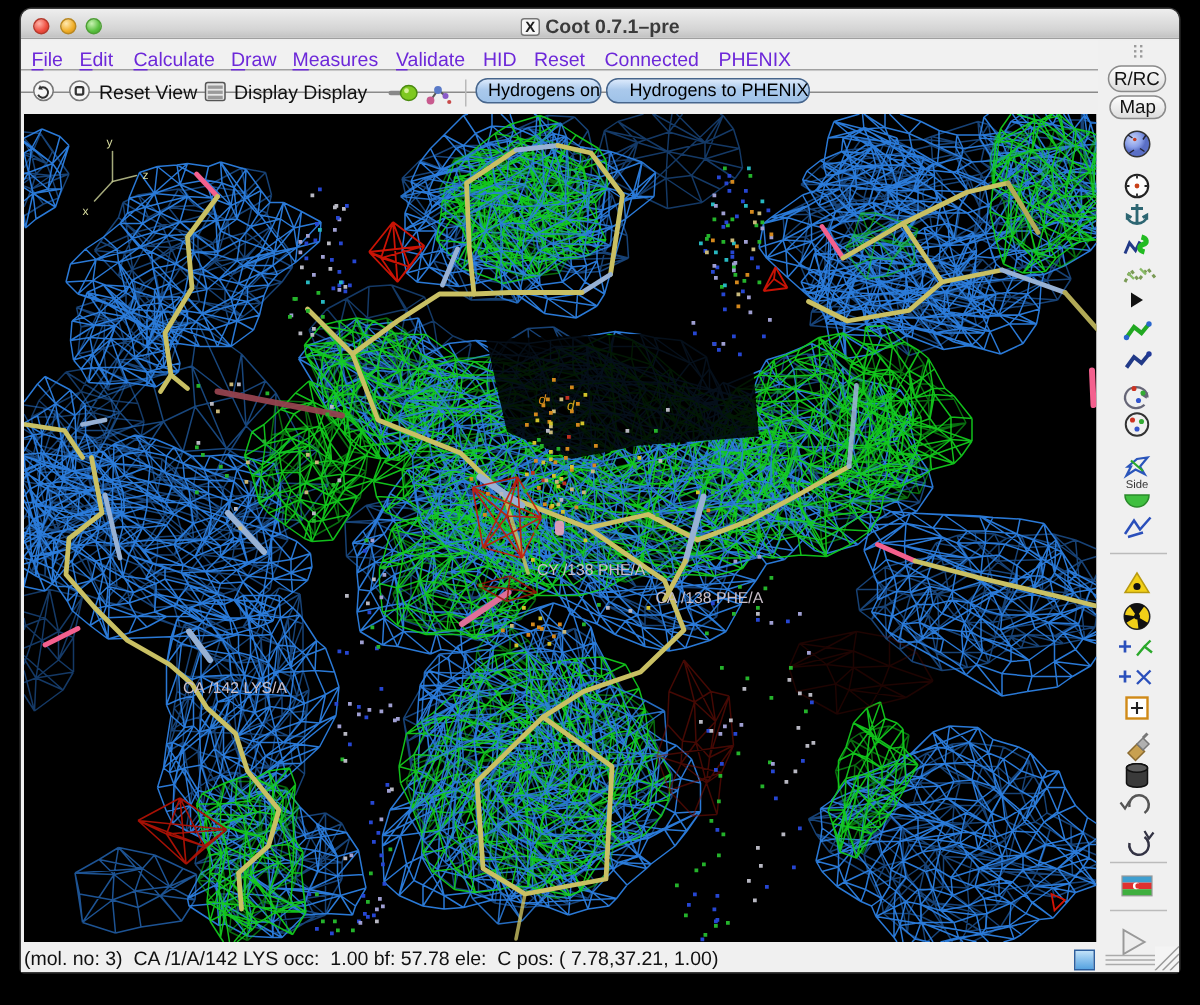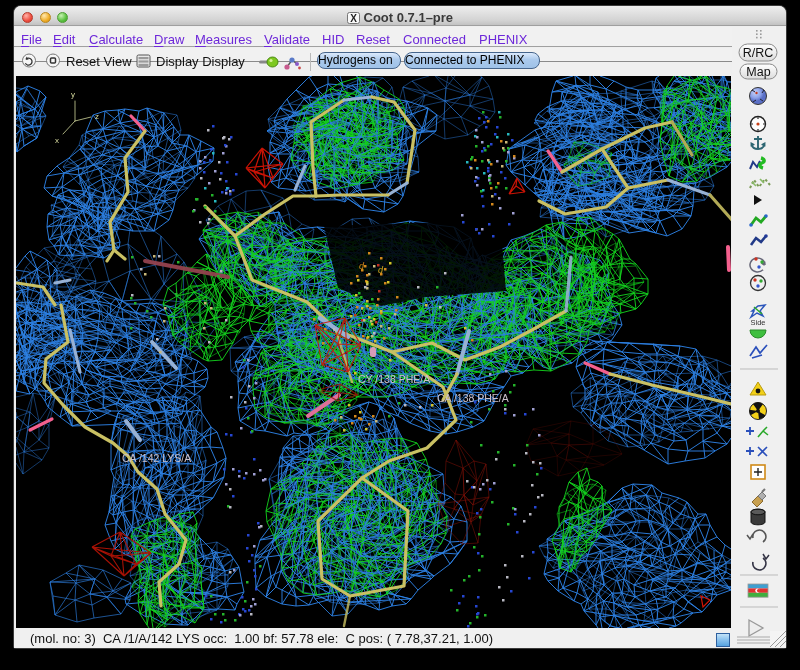--- a/index.html
+++ b/index.html
@@ -8,22 +8,22 @@
 .tl{width:11px;height:11px;border-radius:50%;top:6px}
 #title .t1{left:8px;background:radial-gradient(circle at 35% 30%,#ffb3a8,#ee4d3f 60%,#c93a2e);border:0.5px solid #b5382b}
 #title .t2{left:25.5px;background:radial-gradient(circle at 35% 30%,#ffe9b0,#f0ad27 60%,#c8891d);border:0.5px solid #b9871f}
 #title .t3{left:43px;background:radial-gradient(circle at 35% 30%,#c8f2b2,#59c03f 60%,#43a02c);border:0.5px solid #4d9e34}
 #ttext{left:0;top:3.5px;width:772px;text-align:center;font-size:13px;font-weight:bold;color:#3a3a3a}
 #menus{left:0;top:21px;width:718px;height:20px;background:#f1f1f1;border-bottom:1px solid #a0a0a0}
 #menus span{position:absolute;top:4.5px;font-size:13px;color:#6d28d9}
 #menus u{text-decoration-thickness:1px;text-underline-offset:2px}
 #toolbar{left:0;top:42px;width:718px;height:14px;background:#f1f1f1;border-bottom:1px solid #8a8a8a}
 #sidepanel{left:718px;top:21px;width:54px;height:621px;background:#f0f0f0}
-#statusbar{left:0;top:622px;width:718px;height:20px;background:#f0f0f0;font-size:13px;color:#111;line-height:20px;padding-left:16px}
-.tbtn{border:1.2px solid #46658c;border-radius:8px;background:linear-gradient(#dceafc,#aac9ec 45%,#9fc2e8);font-size:12px;text-align:left;color:#000}
+#statusbar{left:0;top:622px;width:718px;height:20px;background:#f0f0f0;font-size:13px;color:#111;line-height:20px;padding-left:2px}
+.tbtn{border:1.2px solid #46658c;border-radius:8px;background:linear-gradient(#dceafc,#aac9ec 45%,#9fc2e8);font-size:12px;text-align:right;color:#000}
 .sep{background:#b9b9b9}
 svg text{font-family:"Liberation Sans",sans-serif}
 </style></head><body>
 <div class="abs" id="win">
   <div class="abs" id="title">
     <div class="abs tl t1"></div>
       <div class="abs tl t2"></div>
       <div class="abs tl t3"></div>
     <div class="abs" id="ttext"><svg width="13" height="12" style="vertical-align:-2px">
           <rect x="0.5" y="0.5" width="12" height="11" rx="2" fill="#f8f8f8" stroke="#777"></rect>
@@ -65,21 +65,21 @@
     </svg>
     <svg class="abs" style="left:268px;top:4px" width="20" height="20">
       <path d="M5 15L10 8L15 12" stroke="#555" stroke-width="1.4" fill="none"></path>
       <circle cx="5" cy="15" r="2.6" fill="#c85a8e"></circle>
       <circle cx="10" cy="8" r="2.6" fill="#5a7ac8"></circle>
       <circle cx="15" cy="12" r="2" fill="#8a5ac8"></circle>
       <circle cx="17.5" cy="16" r="1.4" fill="#c84a4a"></circle>
     </svg>
     <div class="abs sep" style="left:296px;top:5px;width:1px;height:18px"></div>
     <div class="abs tbtn" style="left:303px;top:4px;width:84px;height:17px;line-height:15px">Hydrogens on</div>
-    <div class="abs tbtn" style="left:390px;top:4px;width:136px;height:17px;line-height:15px">Connected to PHENIX</div>
+    <div class="abs tbtn" style="left:390px;top:4px;width:136px;height:17px;line-height:15px">Hydrogens to PHENIX</div>
   </div>
   <div class="abs" id="sidepanel">
   <svg width="54" height="620">
     <g fill="#9a9a9a">
       <rect x="24" y="3" width="1.6" height="1.6"></rect>
           <rect x="28" y="3" width="1.6" height="1.6"></rect>
       <rect x="24" y="6.4" width="1.6" height="1.6"></rect>
           <rect x="28" y="6.4" width="1.6" height="1.6"></rect>
       <rect x="24" y="9.8" width="1.6" height="1.6"></rect>
           <rect x="28" y="9.8" width="1.6" height="1.6"></rect>

